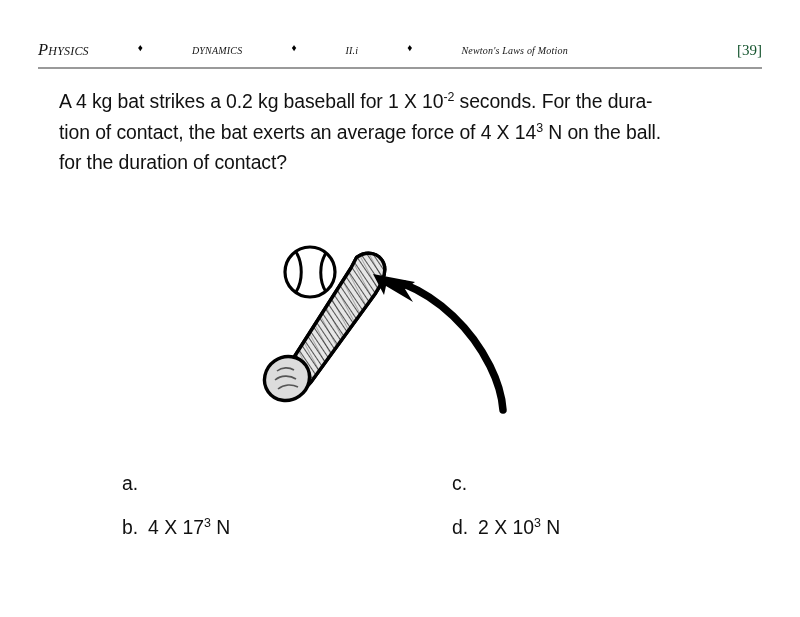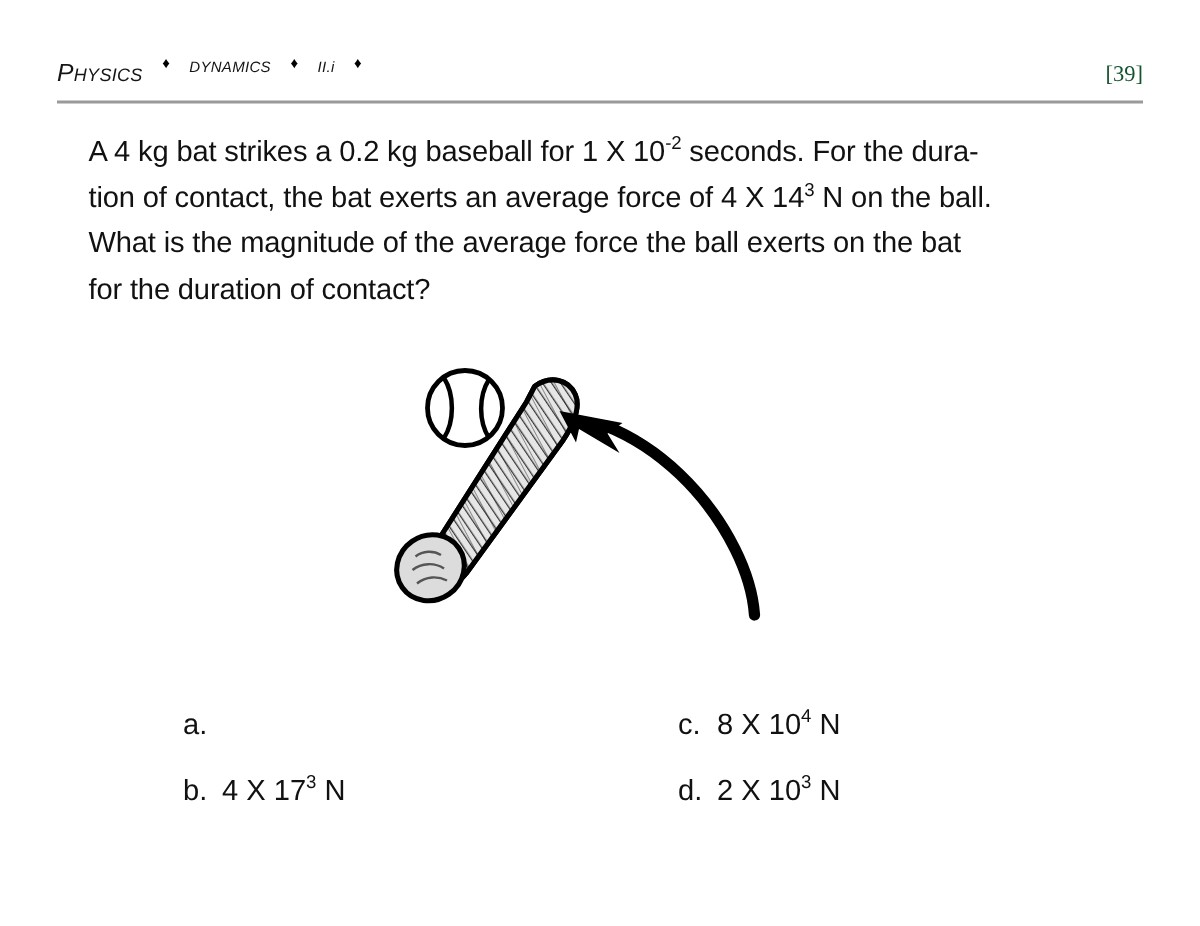--- a/index.html
+++ b/index.html
@@ -24,25 +24,26 @@
     width: 724px;
     height: 30px;
   }
   .header-row {
     display: flex;
     align-items: baseline;
     width: 100%;
   }
   .header-crumbs {
     display: flex;
-    align-items: flex-start;
-    font-family: Liberation Sans, sans-serif;
+    align-items: center;
+    font-family: Liberation Serif, serif;
     font-style: italic;
     color: #151515;
     white-space: nowrap;
+    gap: 36px;
   }
   .crumb {
     font-size: 10px;
     letter-spacing: 0.2px;
   }
   .crumb.smallcaps {
     font-variant: small-caps;
     font-size: 16.5px;
   }
   .crumb-sep {
@@ -128,31 +129,31 @@
 
 <div id="page-header">
   <div class="header-row">
     <div class="header-crumbs">
       <span class="crumb smallcaps">Physics</span>
       <span class="crumb-sep">♦</span>
       <span class="crumb">DYNAMICS</span>
       <span class="crumb-sep">♦</span>
       <span class="crumb">II.i</span>
       <span class="crumb-sep">♦</span>
+      <span class="crumb">Newton's Laws of Motion</span>
     </div>
     <div class="header-spacer"></div>
     <span class="page-number">[39]</span>
   </div>
 </div>
 <div id="header-rule"></div>
 
 <div id="question-block">
   <div class="qline"><span>A 4 kg bat strikes a 0.2 kg baseball for 1 X 10</span><sup>-2</sup><span> seconds.  For the dura-</span></div>
   <div class="qline"><span>tion of contact, the bat exerts an average force of 4 X 14</span><sup>3</sup><span> N on the ball.</span></div>
-  <div class="qline">What is the magnitude of the average force the ball exerts on the bat</div>
   <div class="qline">for the duration of contact?</div>
 </div>
 
 <div id="illustration">
   <svg width="270" height="195" viewBox="0 0 270 195" xmlns="http://www.w3.org/2000/svg">
     <defs>
 
       <pattern id="woodgrain" width="5" height="5" patternUnits="userSpaceOnUse" patternTransform="rotate(-34)">
         <rect width="5" height="5" fill="#e6e6e6"></rect>
         <line x1="0" y1="0" x2="0" y2="5" stroke="#2e2e2e" stroke-width="1.7"></line>
@@ -227,21 +228,20 @@
 </div>
 
 <div id="answers">
 
   <div class="answer-row">
     <div class="answer-cell left">
       <span class="answer-label">a.</span>
     </div>
     <div class="answer-cell">
       <span class="answer-label">c.</span>
-      <span class="answer-text"><span>8 X 10</span><sup>4</sup><span> N</span></span>
     </div>
   </div>
 
   <div class="answer-row">
     <div class="answer-cell left">
       <span class="answer-label">b.</span>
       <span class="answer-text"><span>4 X 17</span><sup>3</sup><span> N</span></span>
     </div>
     <div class="answer-cell">
       <span class="answer-label">d.</span>

